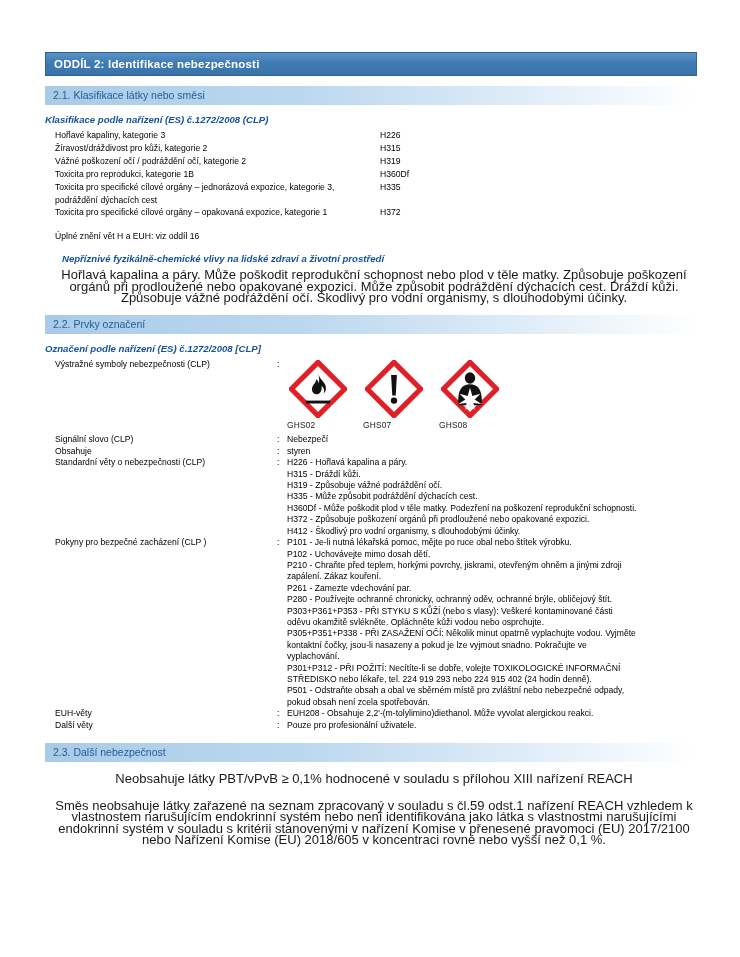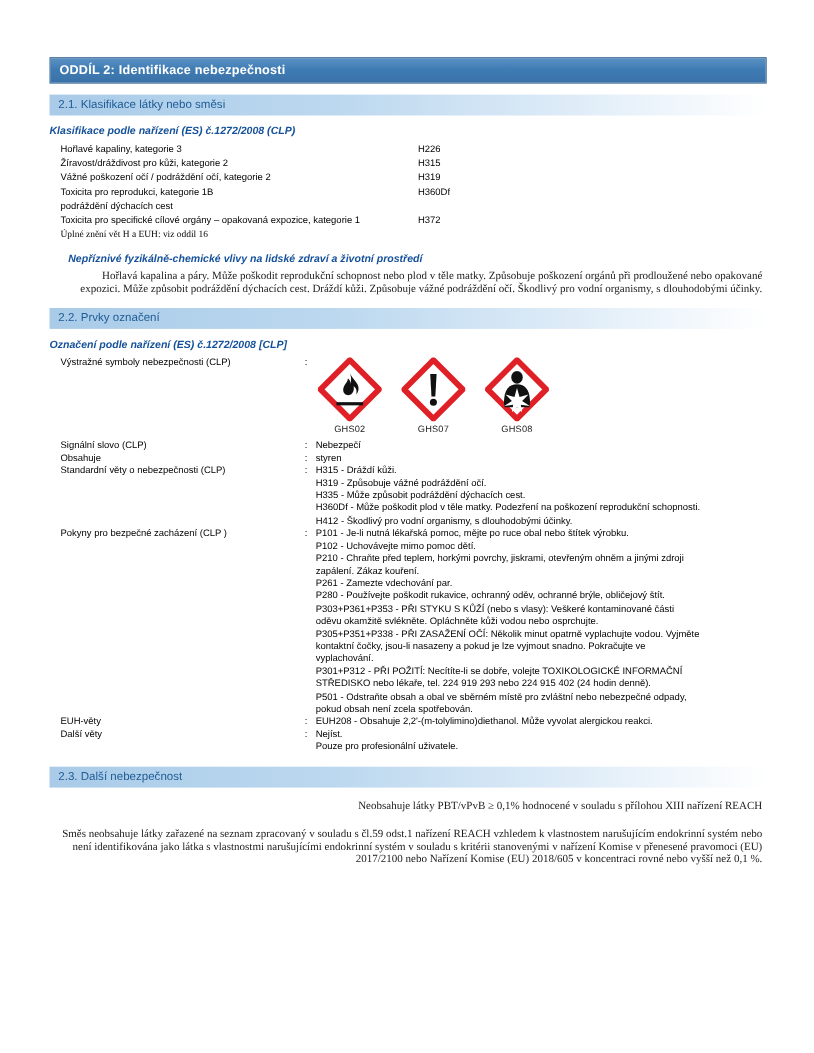--- a/index.html
+++ b/index.html
@@ -67,28 +67,27 @@
   .blue-heading {
     color: #15519a;
     font-size: 9.6px;
     font-weight: bold;
     margin-top: 9px;
     margin-bottom: 5px;
     line-height: 11px;
     font-style: italic;
   }
   .para {
-    font-size: 10px;
+    font-size: 13px;
     line-height: 11.6px;
     color: #1a1a1a;
     margin: 0 0 0 0;
     padding-left: 10px;
     padding-right: 4px;
-    text-align: right;
-    font-family: Liberation Serif, serif;
+    text-align: center;
   }
   .para + .para { margin-top: 8px; }
 
   
   .class-list {
     margin-top: 2px;
     padding-left: 10px;
   }
   .class-row {
     display: flex;
@@ -103,22 +102,21 @@
     box-sizing: border-box;
   }
   .class-row .cls-code {
     font-size: 8.6px;
     white-space: nowrap;
   }
   .class-note {
     font-size: 8.6px;
     line-height: 11.4px;
     padding-left: 10px;
-    margin-top: 1px;
-    font-family: Liberation Serif, serif;
+    margin-top: 12px;
   }
 
   
   .lv-row {
     display: flex;
     align-items: flex-start;
     margin-bottom: 0px;
   }
   .lv-label {
     width: 232px;
@@ -147,21 +145,20 @@
 
   
   .ghs-wrap {
     display: flex;
     gap: 14px;
     padding-left: 0px;
     margin-top: 1px;
   }
   .ghs-item {
     width: 62px;
-    text-align: center;
   }
   .ghs-diamond {
     width: 58px;
     height: 58px;
     position: relative;
     margin: 0 auto;
   }
   .ghs-diamond svg { display: block; }
   .ghs-label {
     font-size: 8.4px;
@@ -191,20 +188,24 @@
         <span class="cls-name">Žíravost/dráždivost pro kůži, kategorie 2</span>
         <span class="cls-code">H315</span>
       </div>
       <div class="class-row">
         <span class="cls-name">Vážné poškození očí / podráždění očí, kategorie 2</span>
         <span class="cls-code">H319</span>
       </div>
       <div class="class-row">
         <span class="cls-name">Toxicita pro reprodukci, kategorie 1B</span>
         <span class="cls-code">H360Df</span>
+      </div>
+      <div class="class-row">
+        <span class="cls-name">Toxicita pro specifické cílové orgány – jednorázová expozice, kategorie 3,</span>
+        <span class="cls-code">H335</span>
       </div>
       <div class="class-row">
         <span class="cls-name">podráždění dýchacích cest</span>
         <span class="cls-code"></span>
       </div>
       <div class="class-row">
         <span class="cls-name">Toxicita pro specifické cílové orgány – opakovaná expozice, kategorie 1</span>
         <span class="cls-code">H372</span>
       </div>
     </div>
@@ -280,38 +281,40 @@
     <div class="lv-row">
       <span class="lv-label">Obsahuje</span>
       <span class="lv-colon">:</span>
       <span class="lv-value">styren</span>
     </div>
 
     <div class="lv-row">
       <span class="lv-label">Standardní věty o nebezpečnosti (CLP)</span>
       <span class="lv-colon">:</span>
       <span class="lv-value">
+        <span class="vline">H226 - Hořlavá kapalina a páry.</span>
         <span class="vline">H315 - Dráždí kůži.</span>
         <span class="vline">H319 - Způsobuje vážné podráždění očí.</span>
         <span class="vline">H335 - Může způsobit podráždění dýchacích cest.</span>
         <span class="vline">H360Df - Může poškodit plod v těle matky. Podezření na poškození reprodukční schopnosti.</span>
+        <span class="vline">H372 - Způsobuje poškození orgánů při prodloužené nebo opakované expozici.</span>
         <span class="vline">H412 - Škodlivý pro vodní organismy, s dlouhodobými účinky.</span>
       </span>
     </div>
 
     <div class="lv-row">
       <span class="lv-label">Pokyny pro bezpečné zacházení (CLP )</span>
       <span class="lv-colon">:</span>
       <span class="lv-value">
         <span class="vline">P101 - Je-li nutná lékařská pomoc, mějte po ruce obal nebo štítek výrobku.</span>
-        <span class="vline">P102 - Uchovávejte mimo pomoc dětí.</span>
+        <span class="vline">P102 - Uchovávejte mimo dosah dětí.</span>
         <span class="vline">P210 - Chraňte před teplem, horkými povrchy, jiskrami, otevřeným ohněm a jinými zdroji</span>
         <span class="vline">zapálení. Zákaz kouření.</span>
         <span class="vline">P261 - Zamezte vdechování par.</span>
-        <span class="vline">P280 - Používejte poškodit rukavice, ochranný oděv, ochranné brýle, obličejový štít.</span>
+        <span class="vline">P280 - Používejte ochranné chronicky, ochranný oděv, ochranné brýle, obličejový štít.</span>
         <span class="vline">P303+P361+P353 - PŘI STYKU S KŮŽÍ (nebo s vlasy): Veškeré kontaminované části</span>
         <span class="vline">oděvu okamžitě svlékněte. Opláchněte kůži vodou nebo osprchujte.</span>
         <span class="vline">P305+P351+P338 - PŘI ZASAŽENÍ OČÍ: Několik minut opatrně vyplachujte vodou. Vyjměte</span>
         <span class="vline">kontaktní čočky, jsou-li nasazeny a pokud je lze vyjmout snadno. Pokračujte ve</span>
         <span class="vline">vyplachování.</span>
         <span class="vline">P301+P312 - PŘI POŽITÍ: Necítíte-li se dobře, volejte TOXIKOLOGICKÉ INFORMAČNÍ</span>
         <span class="vline">STŘEDISKO nebo lékaře, tel. 224 919 293 nebo 224 915 402 (24 hodin denně).</span>
         <span class="vline">P501 - Odstraňte obsah a obal ve sběrném místě pro zvláštní nebo nebezpečné odpady,</span>
         <span class="vline">pokud obsah není zcela spotřebován.</span>
       </span>
@@ -320,21 +323,20 @@
     <div class="lv-row">
       <span class="lv-label">EUH-věty</span>
       <span class="lv-colon">:</span>
       <span class="lv-value">EUH208 - Obsahuje 2,2'-(m-tolylimino)diethanol. Může vyvolat alergickou reakci.</span>
     </div>
 
     <div class="lv-row">
       <span class="lv-label">Další věty</span>
       <span class="lv-colon">:</span>
       <span class="lv-value">
-        <span class="vline">Nejíst.</span>
         <span class="vline">Pouze pro profesionální uživatele.</span>
       </span>
     </div>
 
     <div class="subsection-bar" style="margin-top:12px;">2.3. Další nebezpečnost</div>
 
     <div class="para" style="margin-top:11px;">Neobsahuje látky PBT/vPvB ≥ 0,1% hodnocené v souladu s přílohou XIII nařízení REACH</div>
 
     <div class="para" style="margin-top:15px;">Směs neobsahuje látky zařazené na seznam zpracovaný v souladu s čl.59 odst.1 nařízení REACH vzhledem k vlastnostem narušujícím endokrinní systém nebo není identifikována jako látka s vlastnostmi narušujícími endokrinní systém v souladu s kritérii stanovenými v nařízení Komise v přenesené pravomoci (EU) 2017/2100 nebo Nařízení Komise (EU) 2018/605 v koncentraci rovné nebo vyšší než 0,1 %.</div>
 

